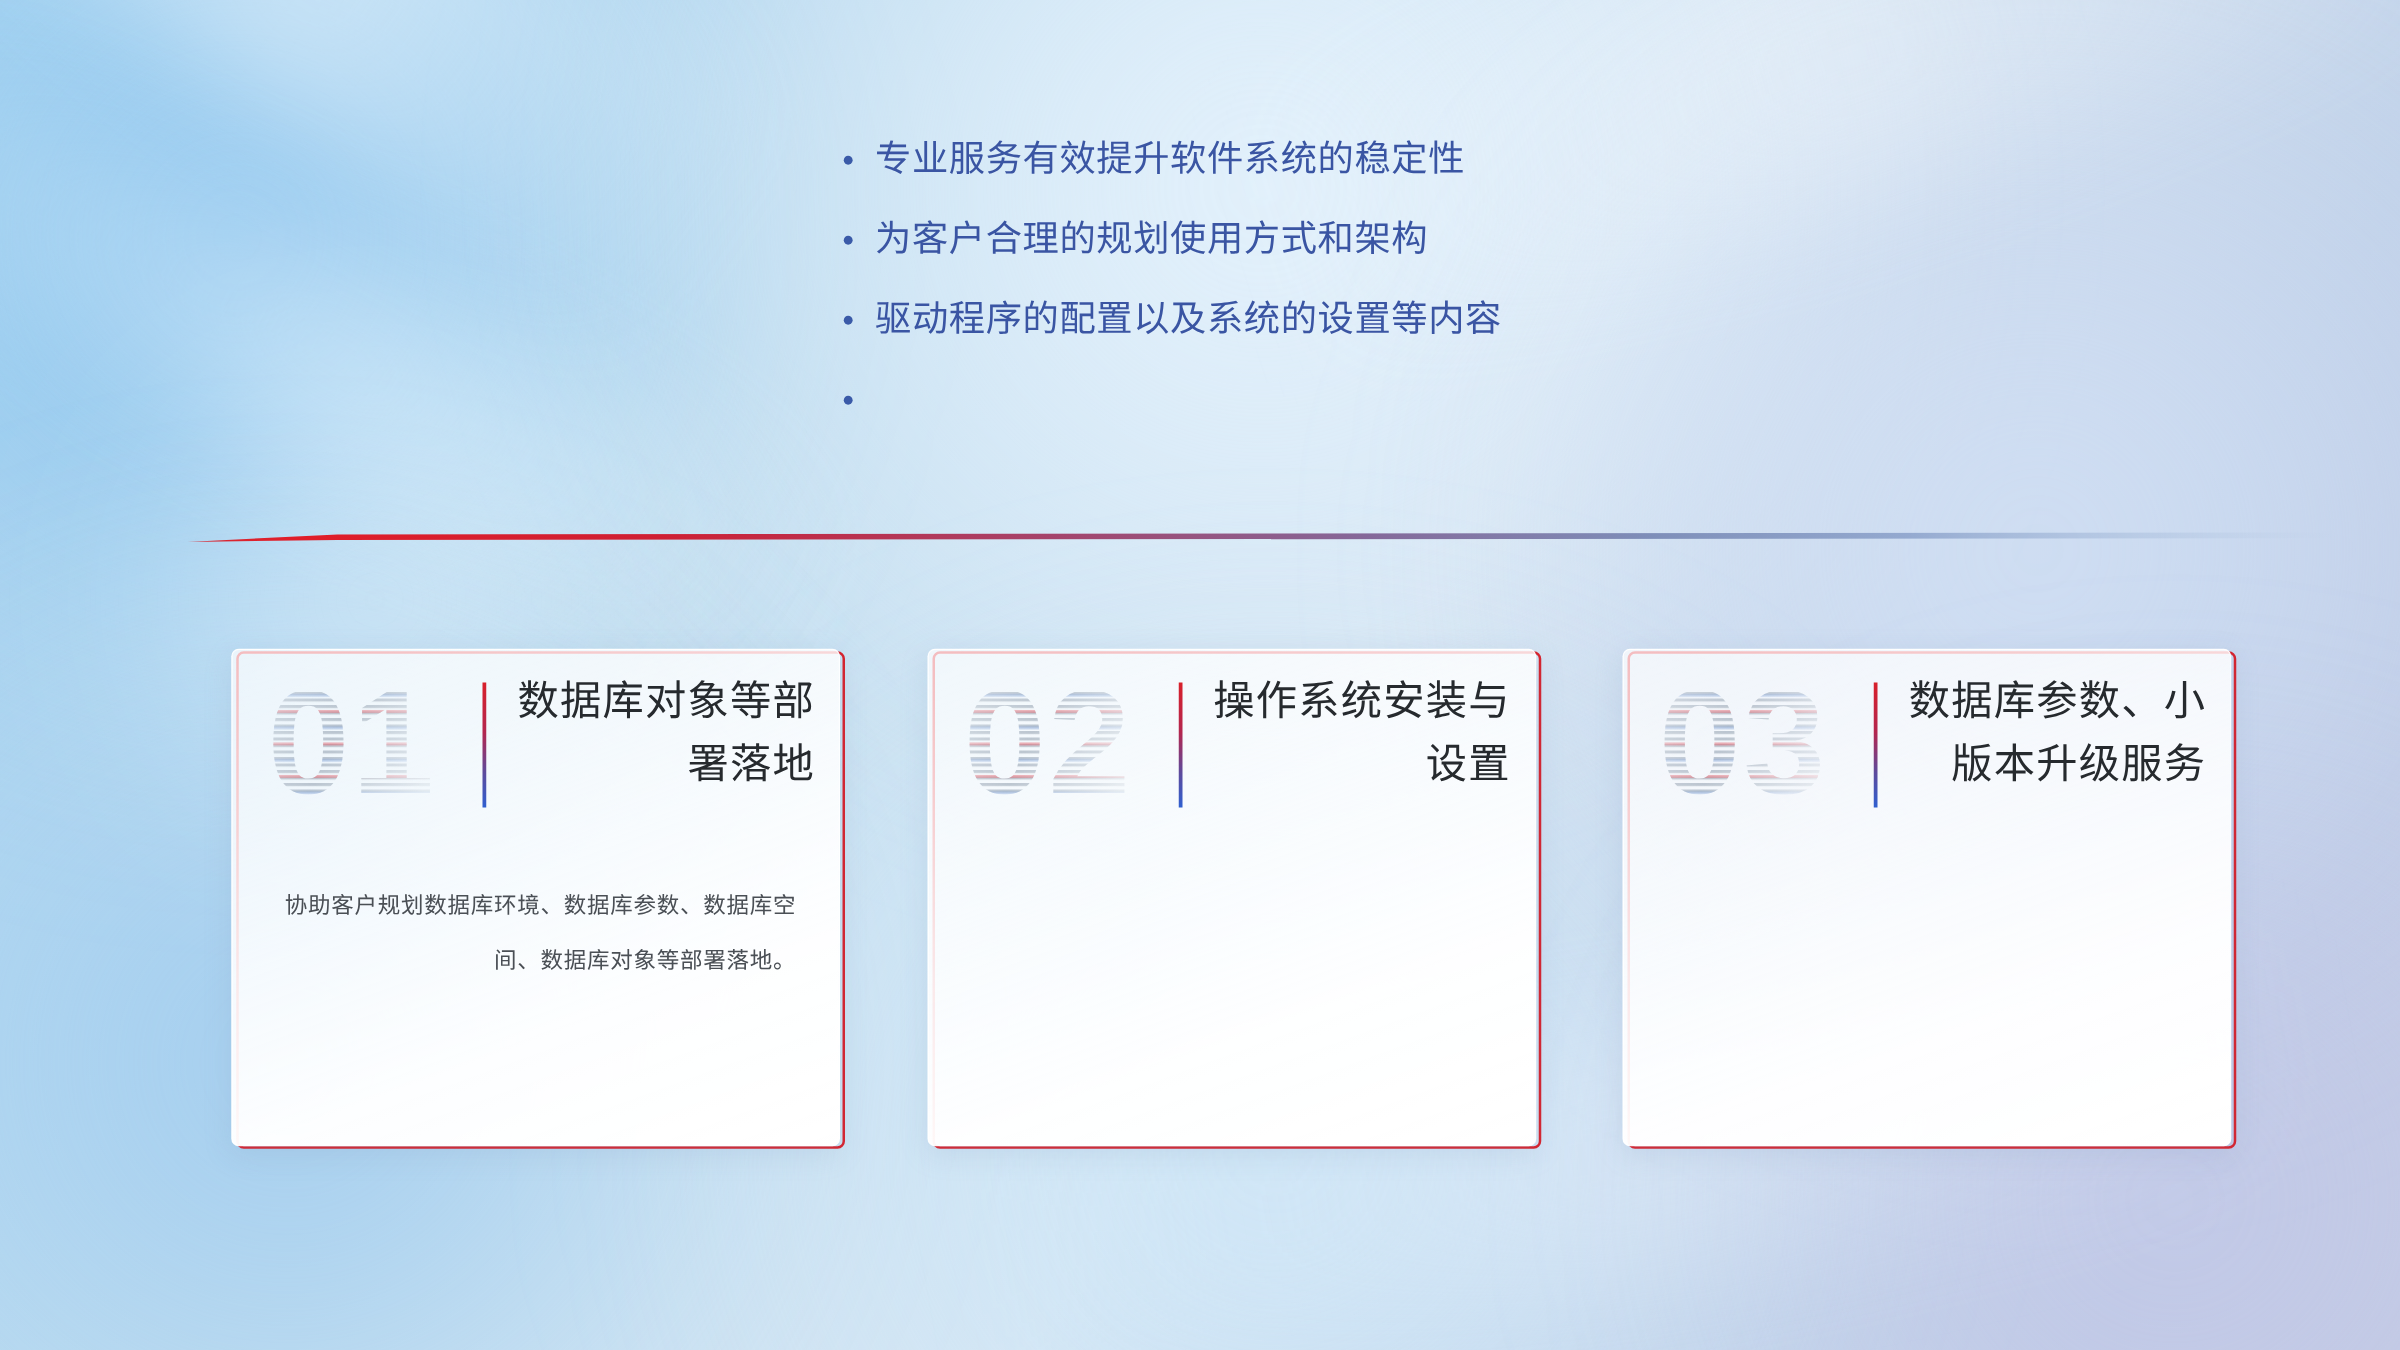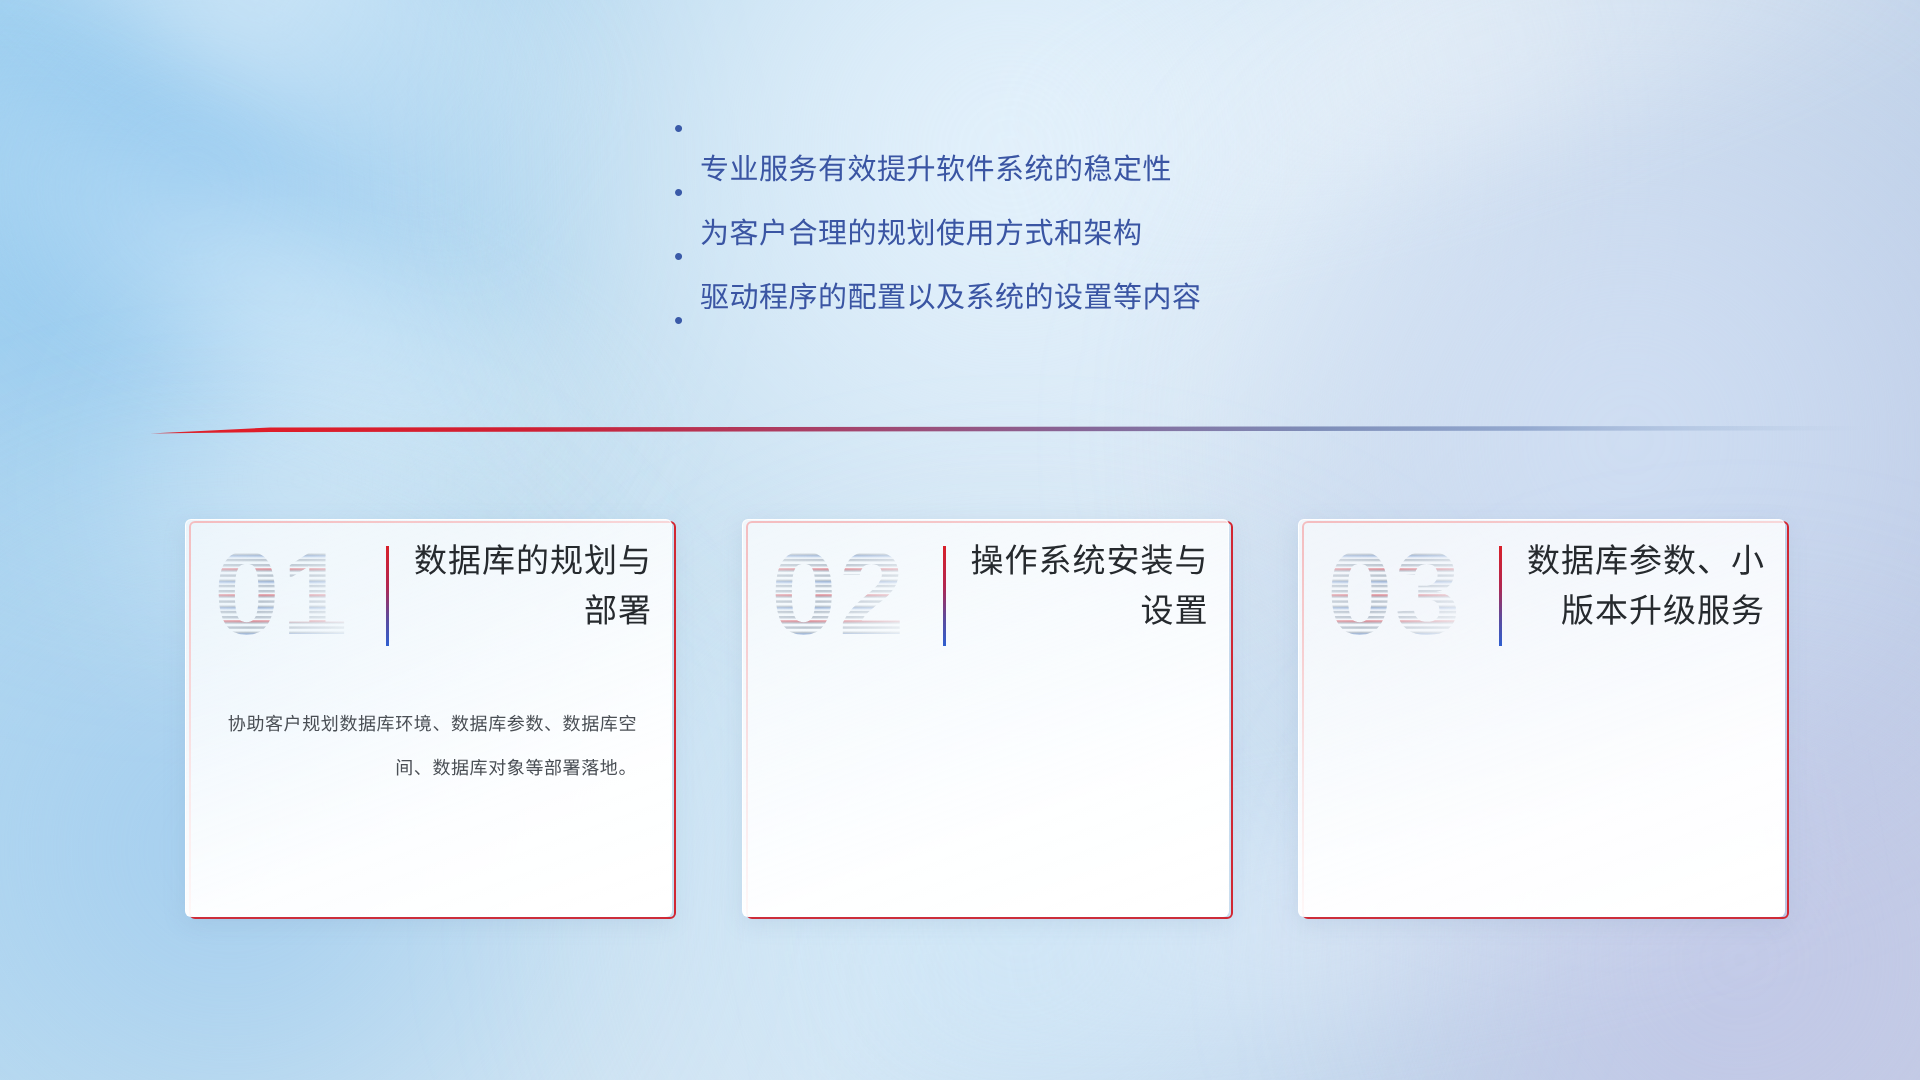--- a/index.html
+++ b/index.html
@@ -53,21 +53,21 @@
 
   
   .bullets{position:absolute;left:672px;top:108px;width:760px;}
   .bullet-row{display:flex;align-items:flex-start;height:64px;}
   .bullet-dot{
     width:26px;flex:0 0 26px;color:#3a5aa8;font-size:26px;line-height:40px;
     text-align:left;padding-left:2px;
   }
   .bullet-text{
     font-size:29px;line-height:40px;color:#3a55a3;letter-spacing:.5px;
-    font-family:Liberation Mono, monospace;white-space:nowrap;margin-top:44px;
+    font-family:Liberation Sans, sans-serif;white-space:nowrap;
   }
 
   
   .divider{position:absolute;left:150px;top:420px;width:1720px;height:20px;}
   .divider svg{display:block;}
 
   
   .cards{position:absolute;left:185px;top:519px;width:1600px;height:400px;
          display:flex;justify-content:space-between;}
   .card{
@@ -200,21 +200,21 @@
             </defs>
             <g mask="url(#m1)">
               <g>
                 <text x="0" y="96" font-family="Liberation Sans, DejaVu Sans, sans-serif" font-size="118" font-weight="bold" letter-spacing="2" fill="url(#stripes1)">01</text>
                 <text x="0" y="96" font-family="Liberation Sans, DejaVu Sans, sans-serif" font-size="118" font-weight="bold" letter-spacing="2" fill="url(#stripesR1)">01</text>
               </g>
             </g>
           </svg>
         </div>
         <div class="head-rule"></div>
-        <div class="card-title">数据库的规划与部署</div>
+        <div class="card-title">数据库对象等部署落地</div>
       </div>
       <div class="card-desc">协助客户规划数据库环境、数据库参数、数据库空间、数据库对象等部署落地。</div>
     </div>
   </div>
 
   <div class="card">
     <div class="card-redframe"></div>
     <div class="card-body">
       <div class="card-head">
         <div class="bignum">

